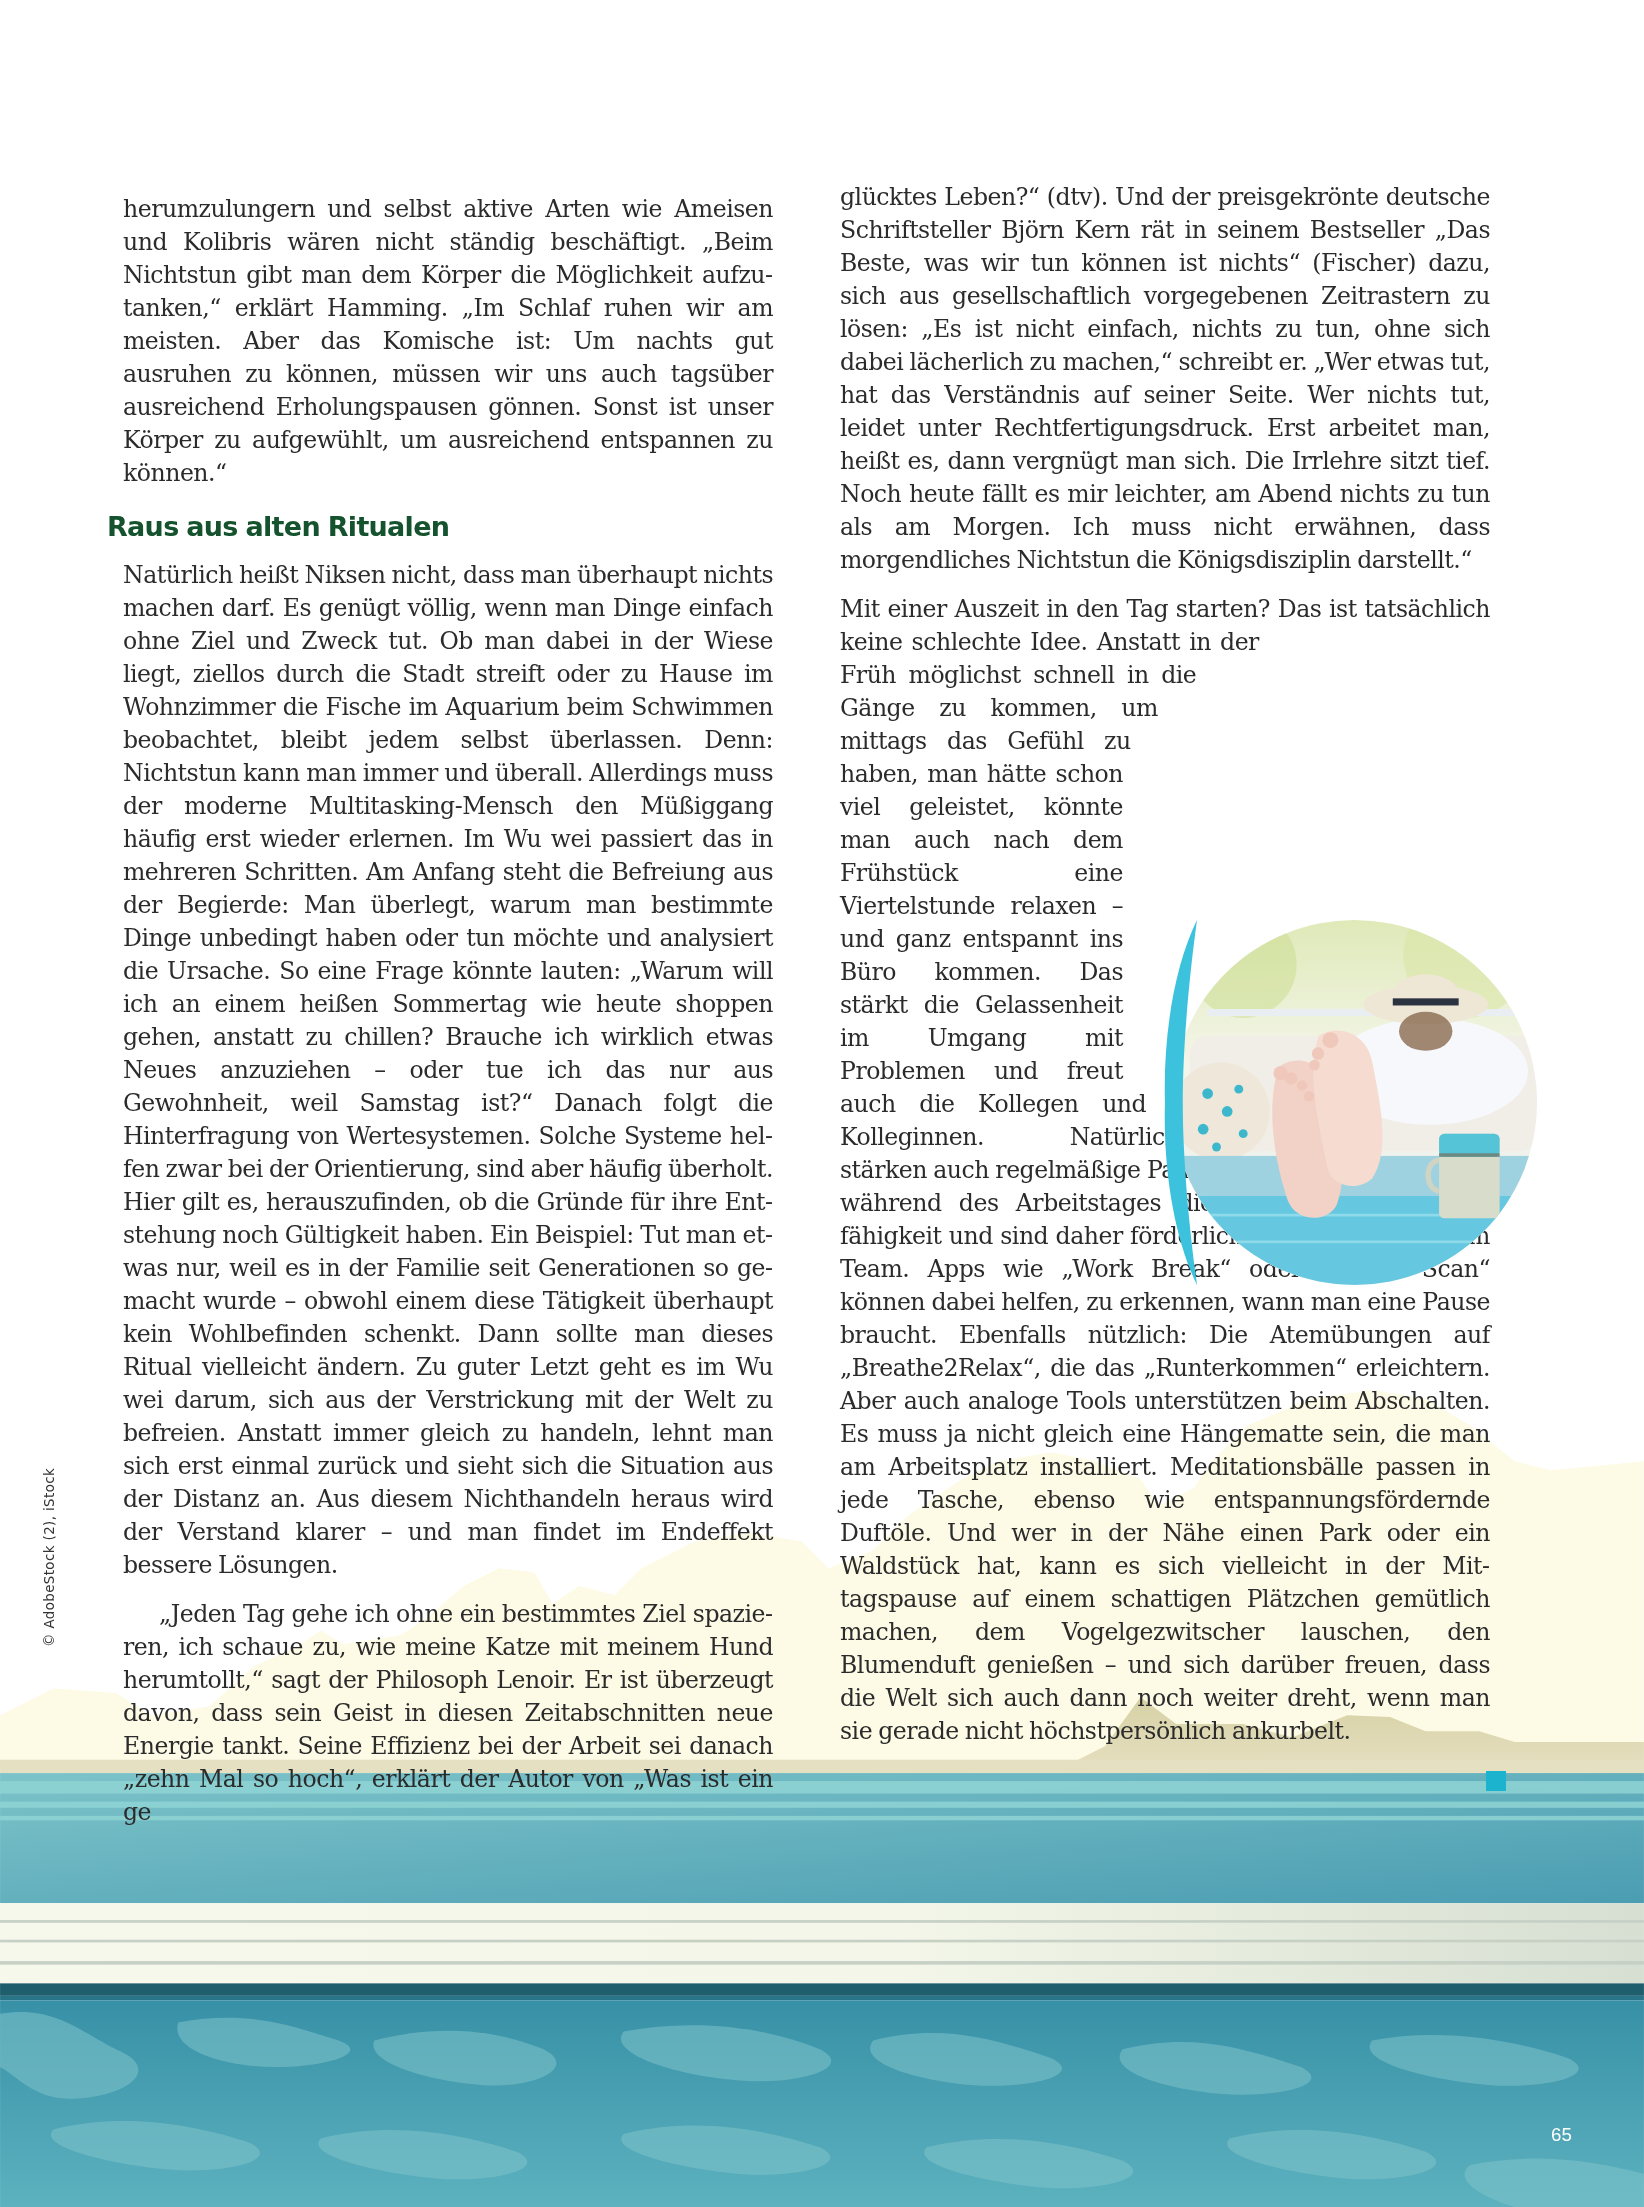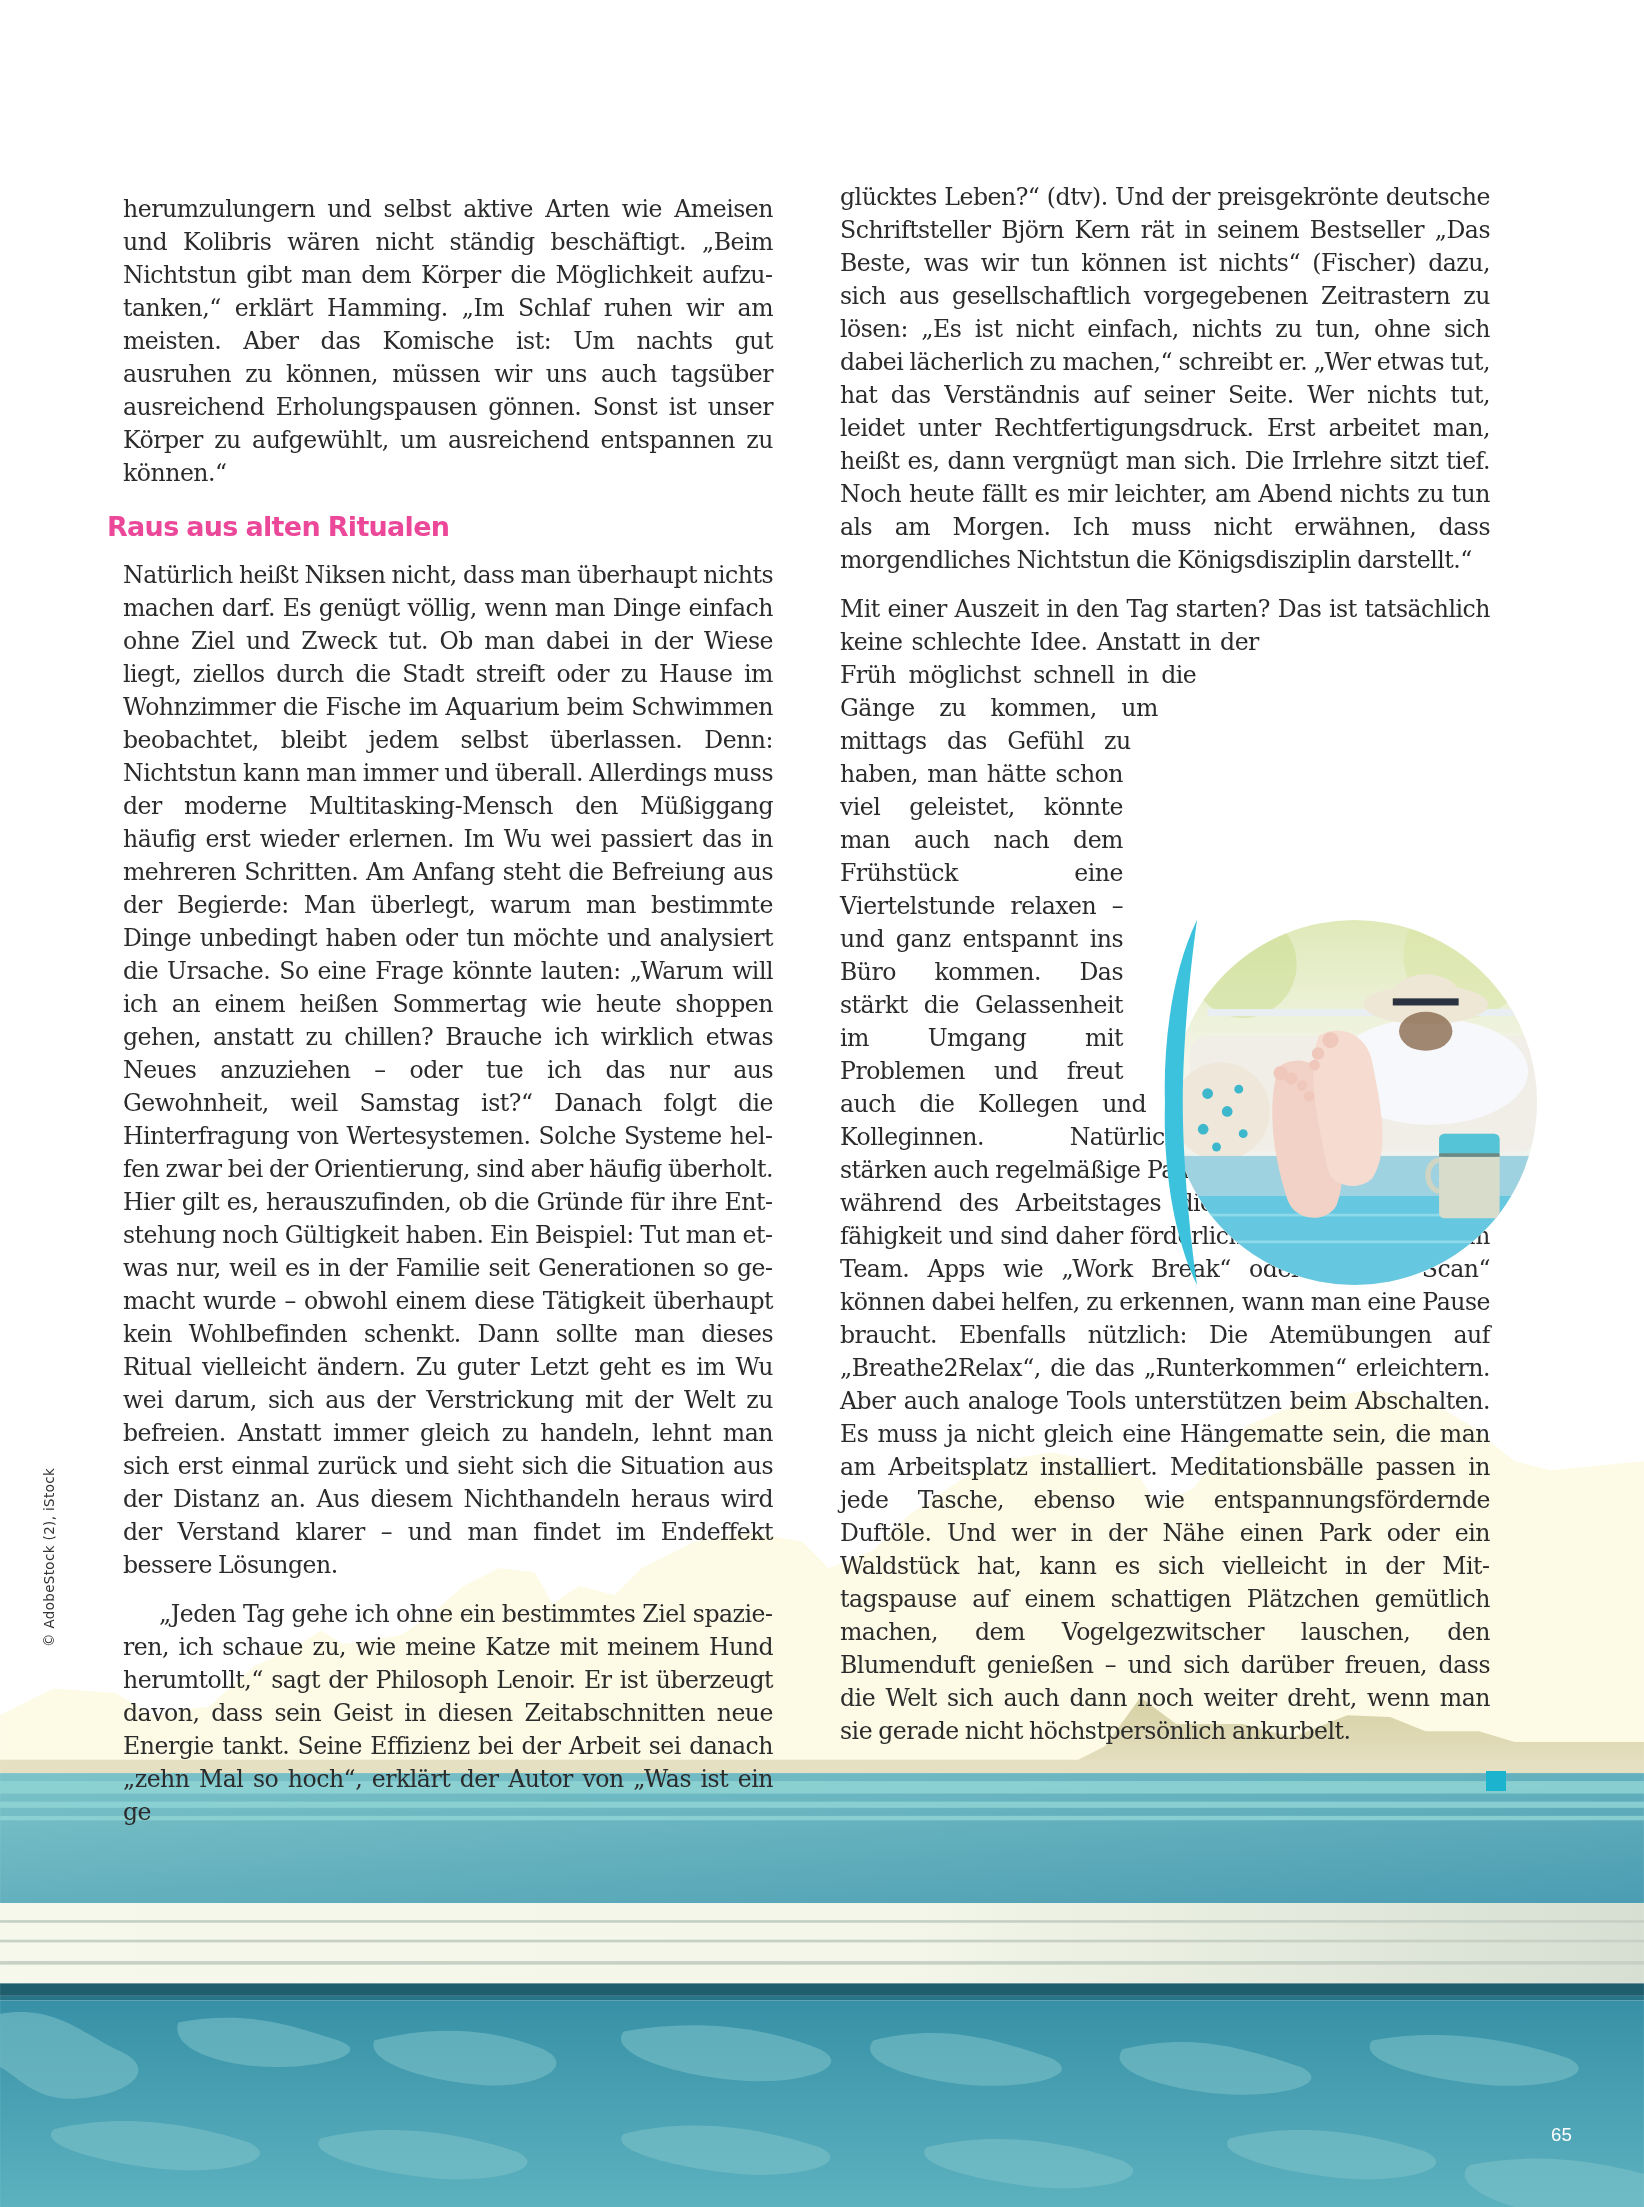--- a/index.html
+++ b/index.html
@@ -13,21 +13,21 @@
   .bg { position:absolute; left:0; top:0; width:1644px; height:2207px; z-index:0; }
   .content { position:absolute; left:0; top:0; width:1644px; height:2207px; z-index:2; }
 
   .col { position:absolute; font-size:23.6px; line-height:33px; letter-spacing:-0.5px; word-spacing:-0.9px; }
   .col-left { left:107px; top:177px; width:682px; }
   .col-right { left:824px; top:165px; width:682px; }
   .col p { margin:16px; text-align:justify; hyphens:manual; }
   .col p.indent { text-indent:36px; }
   .heading {
     font-family:"DejaVu Sans", "Liberation Sans", sans-serif;
-    color:#ec4899; font-weight:bold; font-size:27px; line-height:32px;
+    color:#14532d; font-weight:bold; font-size:27px; line-height:32px;
     letter-spacing:-0.7px; margin:21.4px 0 0 0;
   }
   .wrap-circle {
     float:right; width:383px; height:383px;
     shape-outside: circle(50% at 60% 50%);
     shape-margin:7.1px;
     margin-top:7.1px;
   }
   .photo {
     position:absolute; left:1172px; top:920px; width:365px; height:365px;

